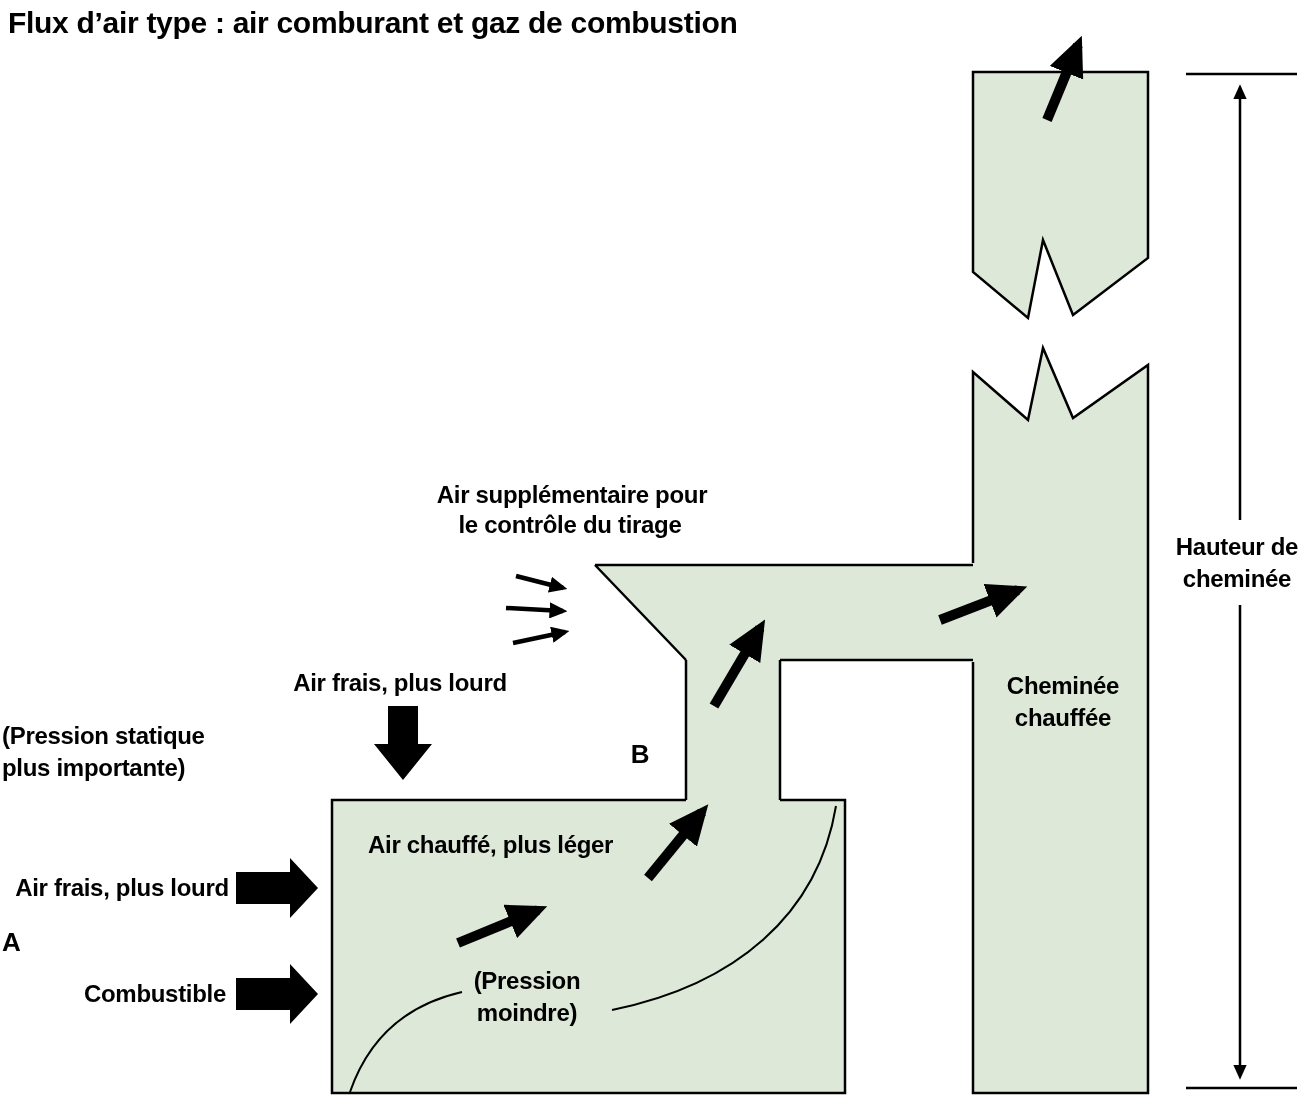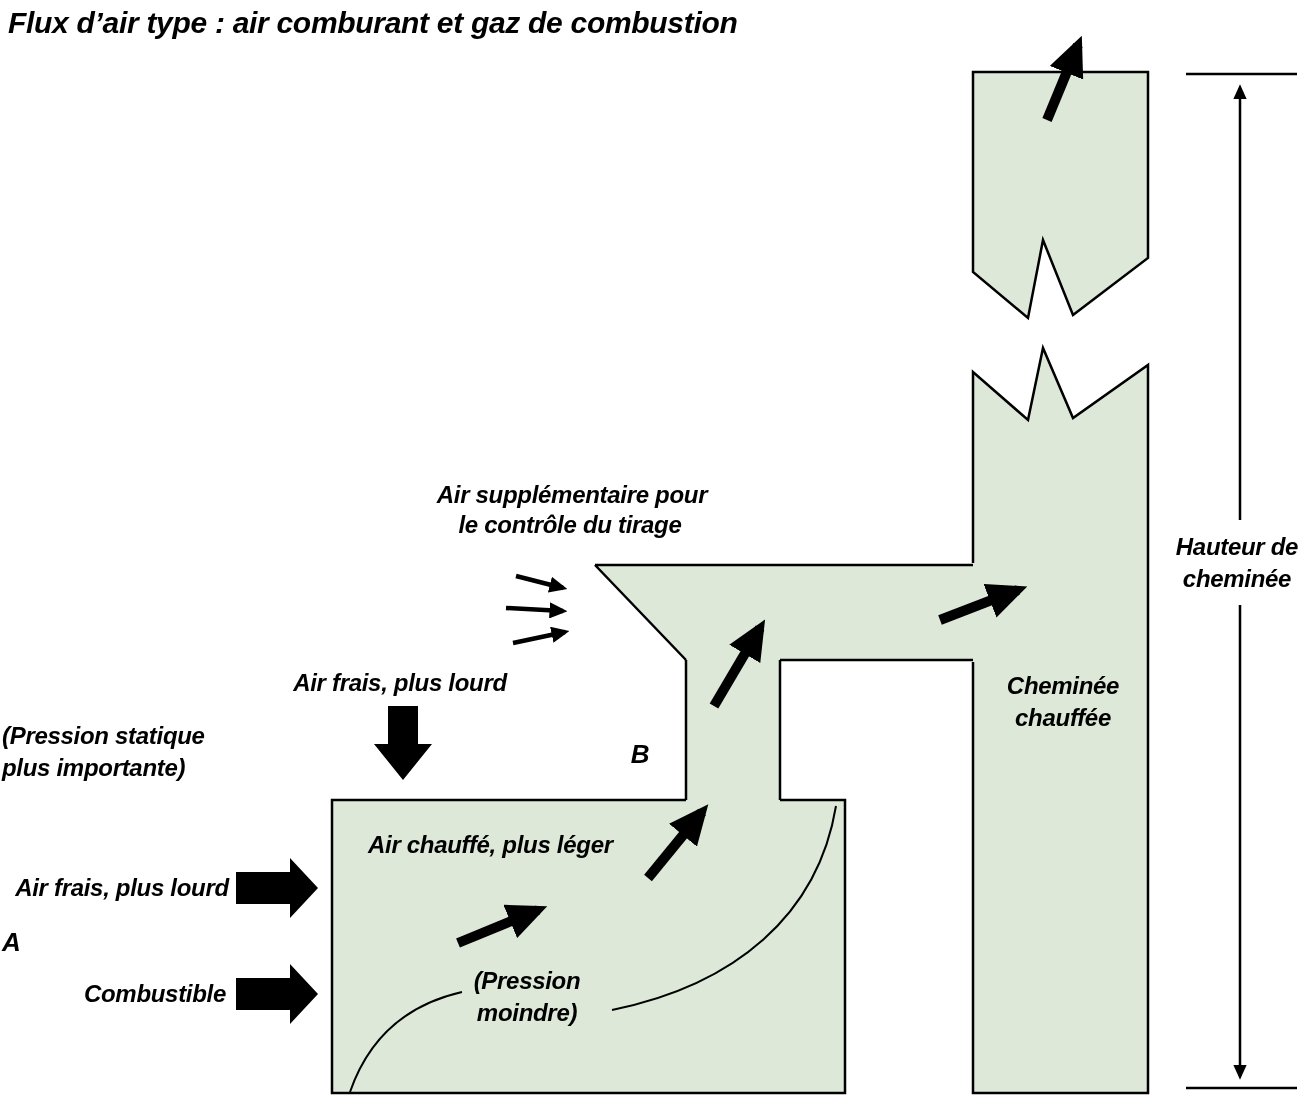--- a/index.html
+++ b/index.html
@@ -6,21 +6,20 @@
     margin: 0;
     padding: 0;
     background: #ffffff;
   }
   .canvas {
     position: relative;
     width: 1300px;
     height: 1095px;
     background: #ffffff;
     overflow: hidden;
-    font-style: italic;
   }
   svg { display: block; }
   text {
     font-family: "Liberation Sans", sans-serif;
     fill: #000000;
     letter-spacing: -0.3px;
   }
   .title-text  { font-size: 30px; font-weight: bold; }
   .lbl         { font-size: 24px; font-weight: bold; }
   .lbl-big     { font-size: 26px; font-weight: bold; }

